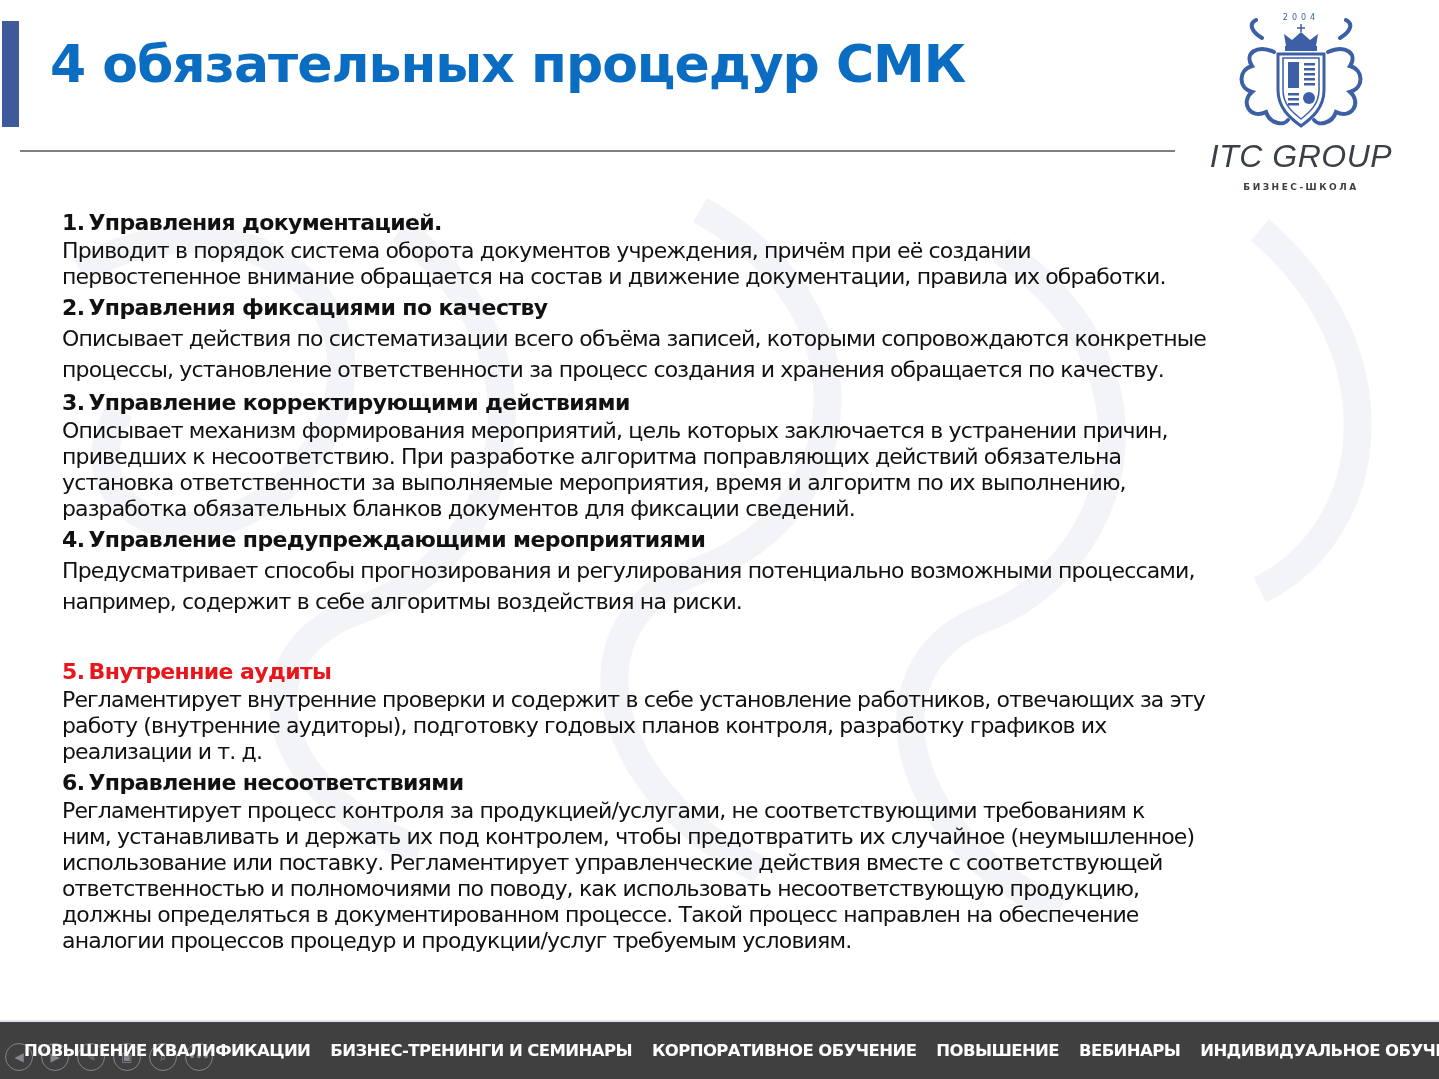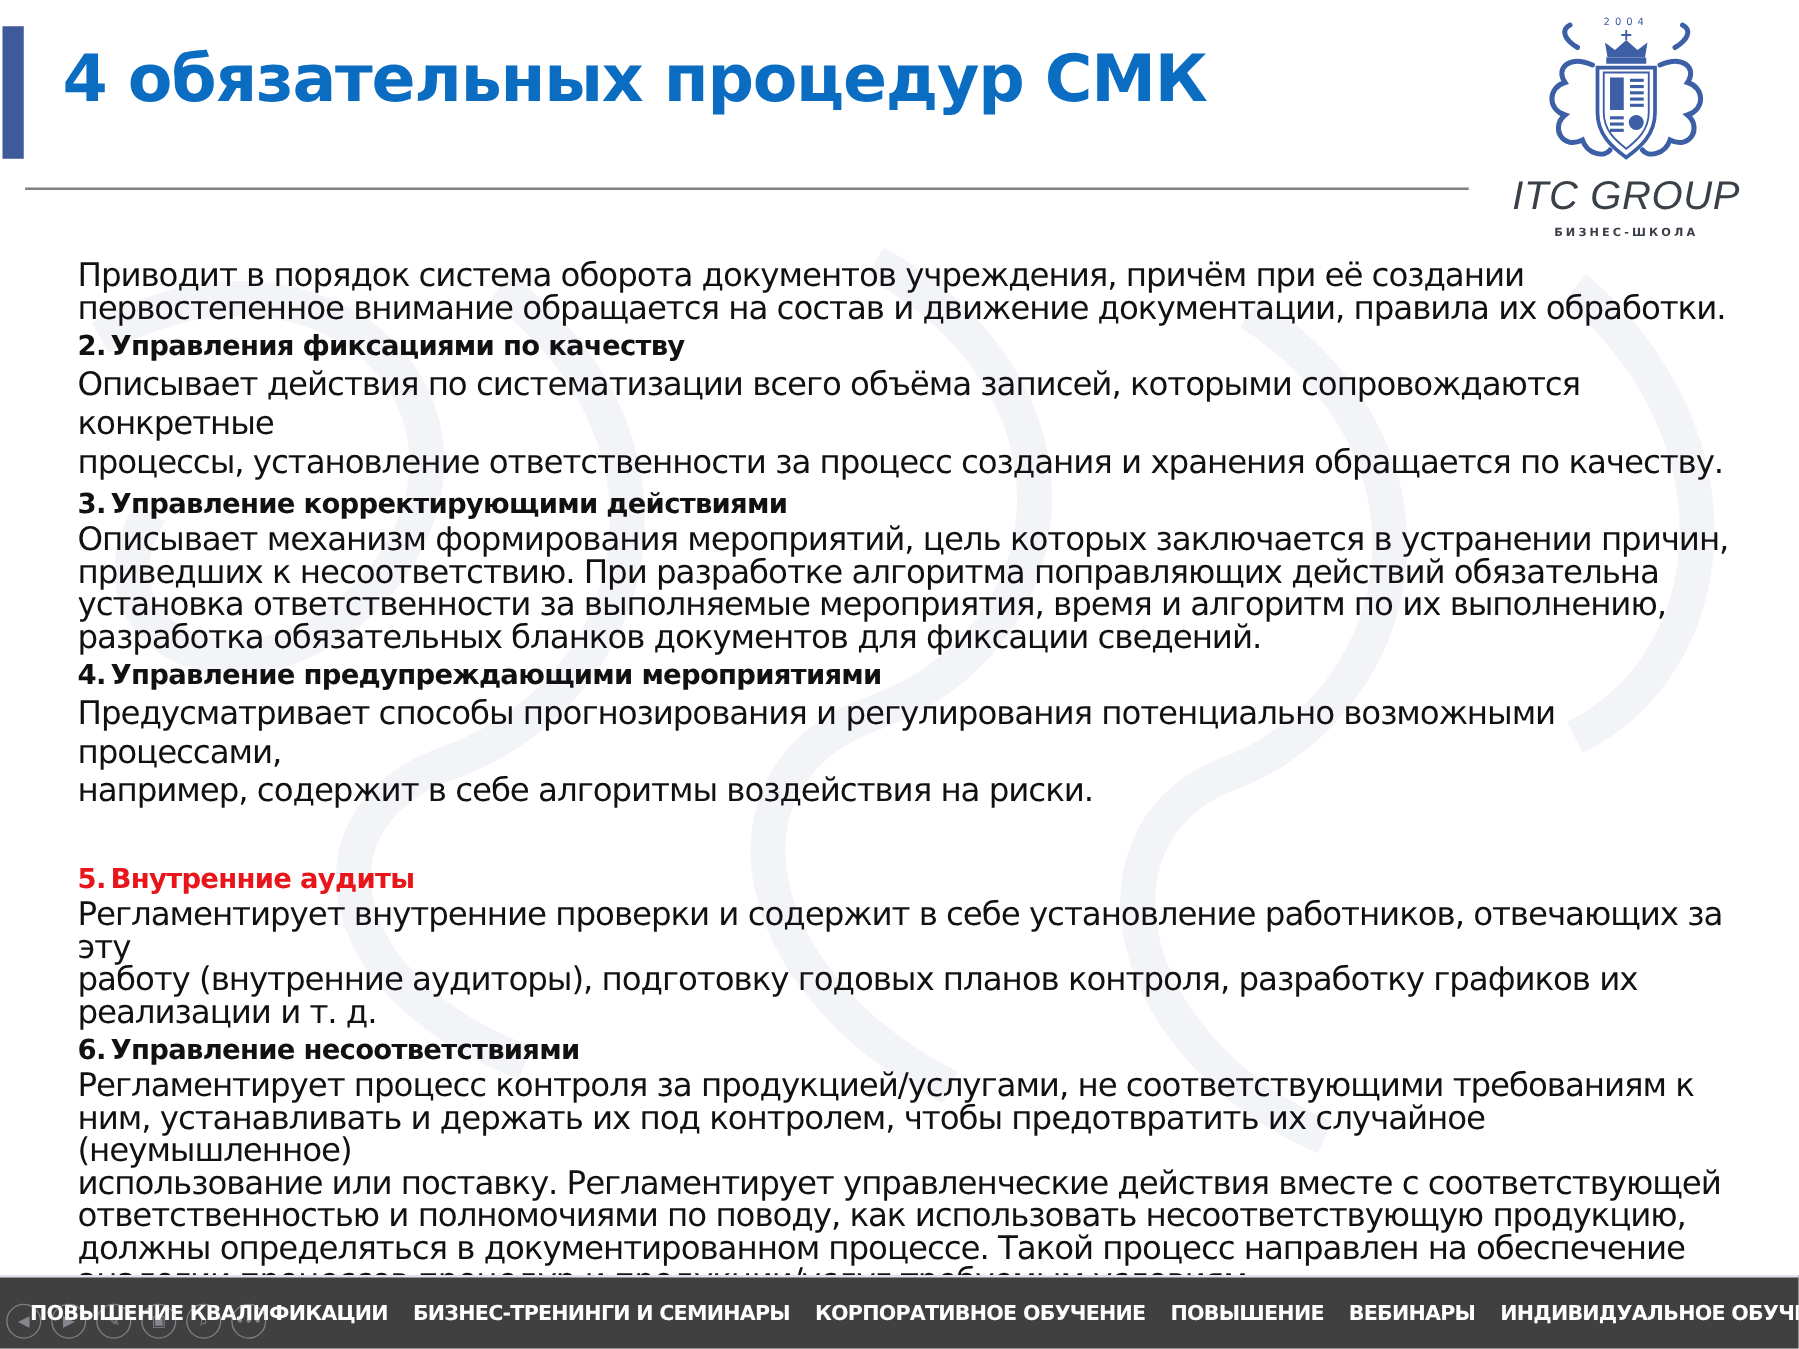--- a/index.html
+++ b/index.html
@@ -79,21 +79,21 @@
     .proc-heading {
       font-weight: bold;
       font-size: 22px;
       line-height: 30px;
       letter-spacing: -0.6px;
       white-space: nowrap;
     }
     .proc-heading.highlight { color: #e8151b; margin-top: 40px; }
     .proc-num { display: inline-block; margin-right: 4px; }
     .proc-desc {
-      font-size: 26px;
+      font-size: 22px;
       line-height: 26px;
       letter-spacing: -0.85px;
       word-spacing: 0px;
       white-space: pre-line;
       margin-bottom: 3px;
     }
     .proc-desc.loose { line-height: 31px; }
     .footer {
       position: absolute;
       left: 0; top: 1020px;
@@ -182,20 +182,23 @@
       <path d="M102 44 C 120 36, 132 46, 124 58 C 138 62, 138 80, 124 84 C 136 94, 126 112, 110 104 C 106 116, 92 118, 88 112"></path>
       <path d="M36 30 C 26 24, 22 16, 30 12 M114 30 C 124 24, 128 16, 120 12"></path>
     </g>
   </svg>
   <div class="logo-name">ITC GROUP</div>
   <div class="logo-sub">БИЗНЕС-ШКОЛА</div>
 </div>
 
 <div class="content">
   <div>
+    <div class="proc-heading">
+      <span class="proc-num">1.</span><span>Управления документацией.</span>
+    </div>
     <div class="proc-desc">Приводит в порядок система оборота документов учреждения, причём при её создании
 первостепенное внимание обращается на состав и движение документации, правила их обработки.</div>
   </div>
   <div>
     <div class="proc-heading">
       <span class="proc-num">2.</span><span>Управления фиксациями по качеству</span>
     </div>
     <div class="proc-desc loose">Описывает действия по систематизации всего объёма записей, которыми сопровождаются конкретные
 процессы, установление ответственности за процесс создания и хранения обращается по качеству.</div>
   </div>

